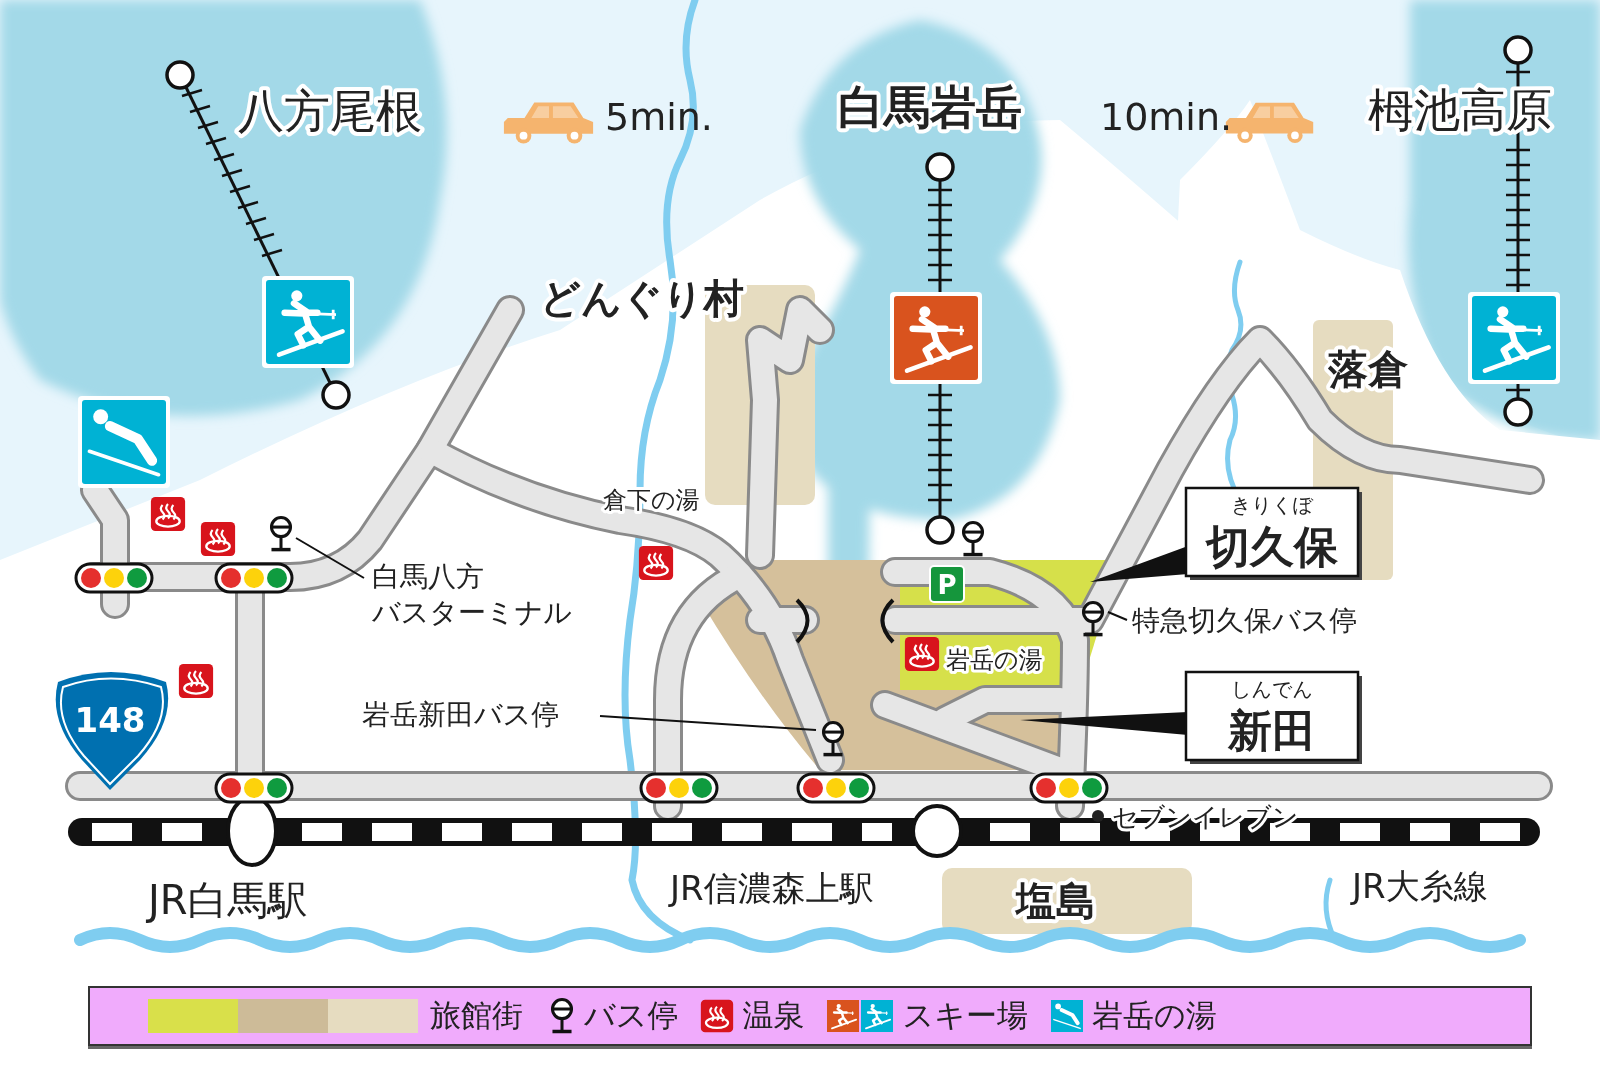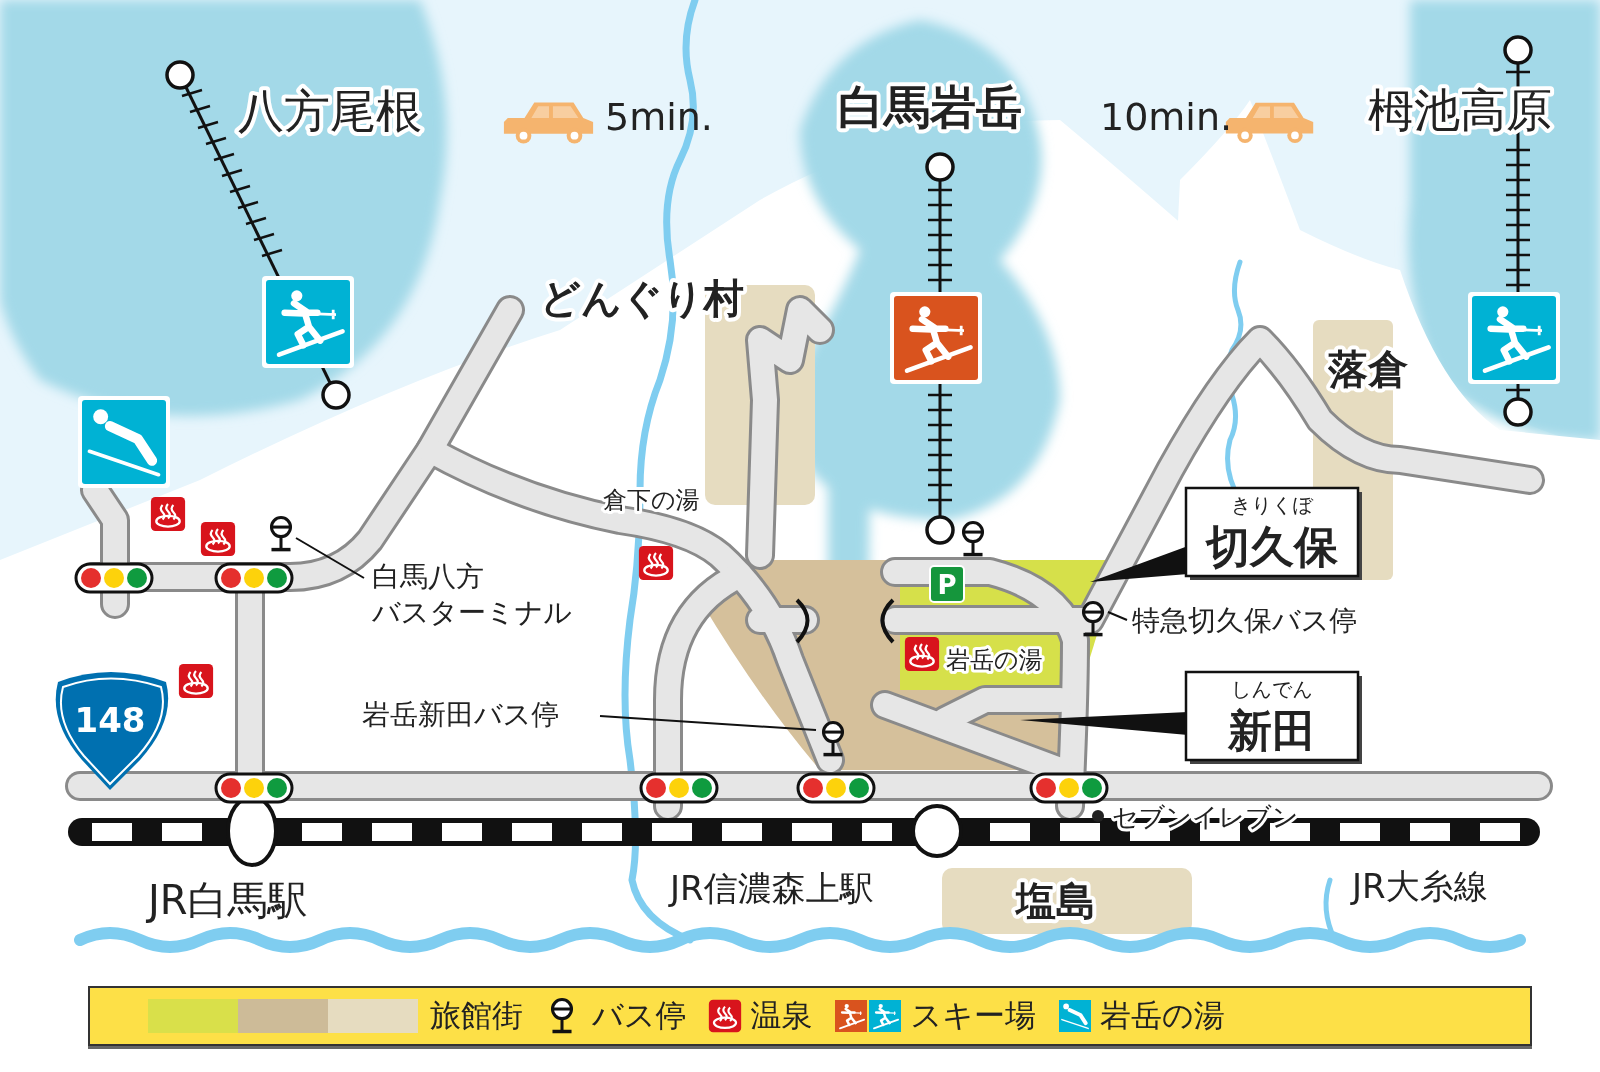--- a/index.html
+++ b/index.html
@@ -3,21 +3,21 @@
 <meta charset="utf-8">
 <style>
   html, body { margin:0; padding:0; background:#ffffff; }
   body { width:1600px; height:1072px; overflow:hidden; position:relative; font-family:"DejaVu Sans", sans-serif; }
   #map { position:absolute; left:0; top:0; width:1600px; height:1072px; }
   .lbl { font-family:"DejaVu Sans", sans-serif; fill:#222; paint-order:stroke; stroke:#fff; stroke-linejoin:round; }
   .lbl-bold { font-weight:bold; }
   .road { fill:none; stroke:#8a8a8a; stroke-linecap:round; stroke-linejoin:round; }
   .road-in { fill:none; stroke:#e6e6e6; stroke-linecap:round; stroke-linejoin:round; }
   .river { fill:none; stroke:#7fcdf0; stroke-linecap:round; }
-  .legend { position:absolute; left:88px; top:986px; width:1440px; height:56px; border:2px solid #333; background:#fde047; box-shadow:0 3px 0 #666; display:flex; align-items:center; }
+  .legend { position:absolute; left:88px; top:986px; width:1440px; height:56px; border:2px solid #333; background:#f0abfc; box-shadow:0 3px 0 #666; display:flex; align-items:center; }
   .legend .swatch { width:90px; height:34px; }
   .legend .txt { font-size:31px; color:#222; margin:0 22px 0 12px; white-space:nowrap; }
   .legend .ico { width:34px; height:40px; display:flex; align-items:center; justify-content:center; }
 </style>
 </head>
 <body>
 
 <svg id="map" viewBox="0 0 1600 1072" xmlns="http://www.w3.org/2000/svg">
   <defs>
     <filter id="blur" x="-10%" y="-10%" width="120%" height="120%">
@@ -313,21 +313,21 @@
     <div class="swatch" style="background:#d9e04a"></div>
     <div class="swatch" style="background:#cdbb98"></div>
     <div class="swatch" style="background:#e6dcc0"></div>
   </div>
   <span class="txt">旅館街</span>
   <span class="ico">
     <svg width="26" height="38" viewBox="0 0 30 42">
         <use href="#busstop"></use>
       </svg>
   </span>
-  <span class="txt" style="margin-left:13px">バス停</span>
+  <span class="txt" style="margin-left:5px">バス停</span>
   <span class="ico">
     <svg width="34" height="36" viewBox="0 0 40 40">
         <use href="#onsen"></use>
       </svg>
   </span>
   <span class="txt" style="margin-left:8px">温泉</span>
   <span class="ico" style="width:68px">
     <svg width="32" height="36" viewBox="0 0 90 90">
         <rect width="90" height="90" fill="#d9531e"></rect>
         <use href="#skier"></use>

